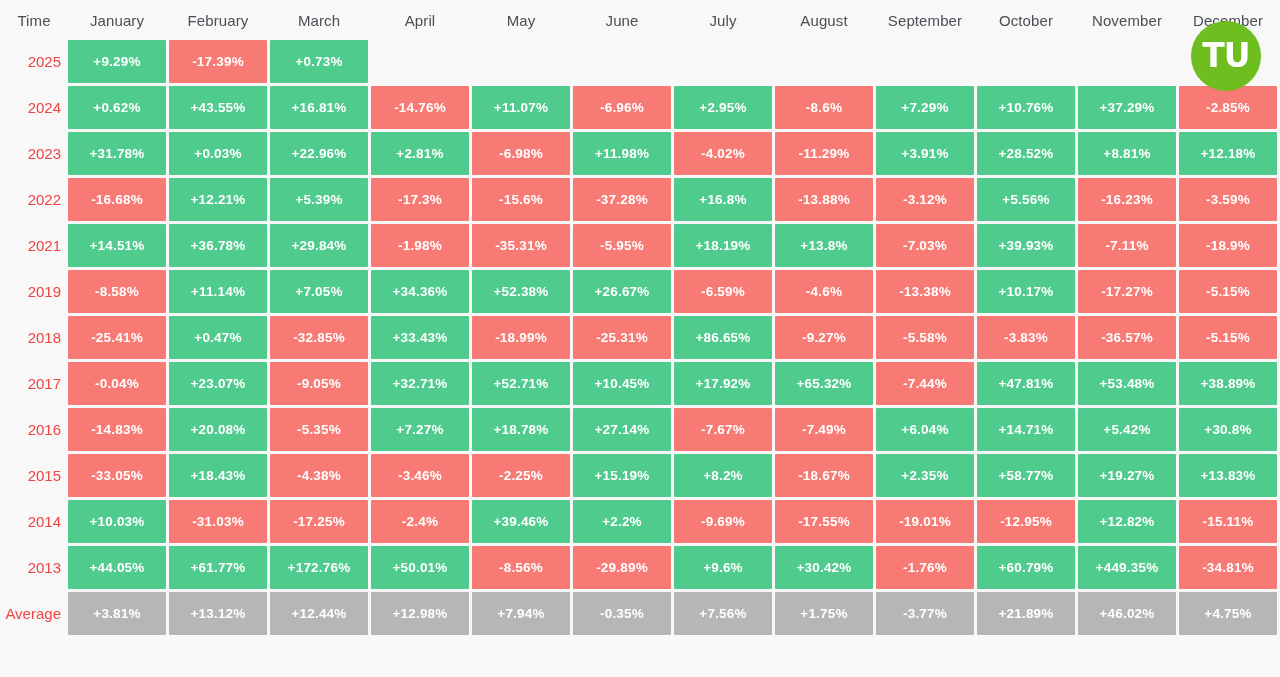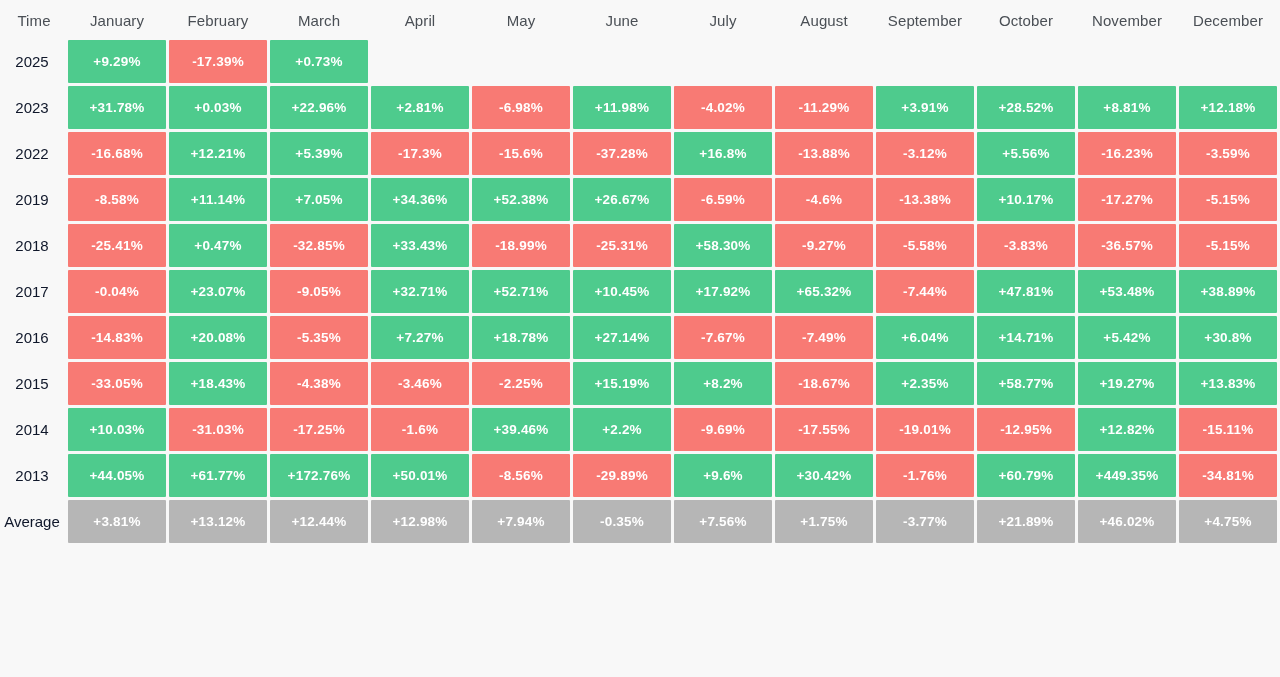--- a/index.html
+++ b/index.html
@@ -33,22 +33,22 @@
     background: transparent;
     padding: 0;
     letter-spacing: 0.1px;
   }
   table.heatmap th.col-head.time-head {
     width: 62px;
   }
   table.heatmap th.row-head {
     font-size: 15px;
     font-weight: 400;
-    color: #0f172a;
-    text-align: center;
+    color: #ef4444;
+    text-align: right;
     vertical-align: middle;
     background: transparent;
     height: 43px;
     padding: 0 4px 0 0;
     width: 62px;
     white-space: nowrap;
   }
   table.heatmap td.cell {
     height: 43px;
     text-align: center;
@@ -122,20 +122,35 @@
           <td class="cell empty"></td>
           <td class="cell empty"></td>
           <td class="cell empty"></td>
           <td class="cell empty"></td>
           <td class="cell empty"></td>
           <td class="cell empty"></td>
           <td class="cell empty"></td>
           <td class="cell empty"></td>
         </tr>
         <tr>
+          <th class="row-head">2024</th>
+          <td class="cell pos">+0.62%</td>
+          <td class="cell pos">+43.55%</td>
+          <td class="cell pos">+16.81%</td>
+          <td class="cell neg">-14.76%</td>
+          <td class="cell pos">+11.07%</td>
+          <td class="cell neg">-6.96%</td>
+          <td class="cell pos">+2.95%</td>
+          <td class="cell neg">-8.6%</td>
+          <td class="cell pos">+7.29%</td>
+          <td class="cell pos">+10.76%</td>
+          <td class="cell pos">+37.29%</td>
+          <td class="cell neg">-2.85%</td>
+        </tr>
+        <tr>
           <th class="row-head">2023</th>
           <td class="cell pos">+31.78%</td>
           <td class="cell pos">+0.03%</td>
           <td class="cell pos">+22.96%</td>
           <td class="cell pos">+2.81%</td>
           <td class="cell neg">-6.98%</td>
           <td class="cell pos">+11.98%</td>
           <td class="cell neg">-4.02%</td>
           <td class="cell neg">-11.29%</td>
           <td class="cell pos">+3.91%</td>
@@ -152,20 +167,35 @@
           <td class="cell neg">-15.6%</td>
           <td class="cell neg">-37.28%</td>
           <td class="cell pos">+16.8%</td>
           <td class="cell neg">-13.88%</td>
           <td class="cell neg">-3.12%</td>
           <td class="cell pos">+5.56%</td>
           <td class="cell neg">-16.23%</td>
           <td class="cell neg">-3.59%</td>
         </tr>
         <tr>
+          <th class="row-head">2021</th>
+          <td class="cell pos">+14.51%</td>
+          <td class="cell pos">+36.78%</td>
+          <td class="cell pos">+29.84%</td>
+          <td class="cell neg">-1.98%</td>
+          <td class="cell neg">-35.31%</td>
+          <td class="cell neg">-5.95%</td>
+          <td class="cell pos">+18.19%</td>
+          <td class="cell pos">+13.8%</td>
+          <td class="cell neg">-7.03%</td>
+          <td class="cell pos">+39.93%</td>
+          <td class="cell neg">-7.11%</td>
+          <td class="cell neg">-18.9%</td>
+        </tr>
+        <tr>
           <th class="row-head">2019</th>
           <td class="cell neg">-8.58%</td>
           <td class="cell pos">+11.14%</td>
           <td class="cell pos">+7.05%</td>
           <td class="cell pos">+34.36%</td>
           <td class="cell pos">+52.38%</td>
           <td class="cell pos">+26.67%</td>
           <td class="cell neg">-6.59%</td>
           <td class="cell neg">-4.6%</td>
           <td class="cell neg">-13.38%</td>
@@ -174,21 +204,21 @@
           <td class="cell neg">-5.15%</td>
         </tr>
         <tr>
           <th class="row-head">2018</th>
           <td class="cell neg">-25.41%</td>
           <td class="cell pos">+0.47%</td>
           <td class="cell neg">-32.85%</td>
           <td class="cell pos">+33.43%</td>
           <td class="cell neg">-18.99%</td>
           <td class="cell neg">-25.31%</td>
-          <td class="cell pos">+58.30%</td>
+          <td class="cell pos">+86.65%</td>
           <td class="cell neg">-9.27%</td>
           <td class="cell neg">-5.58%</td>
           <td class="cell neg">-3.83%</td>
           <td class="cell neg">-36.57%</td>
           <td class="cell neg">-5.15%</td>
         </tr>
         <tr>
           <th class="row-head">2017</th>
           <td class="cell neg">-0.04%</td>
           <td class="cell pos">+23.07%</td>
@@ -231,21 +261,21 @@
           <td class="cell pos">+2.35%</td>
           <td class="cell pos">+58.77%</td>
           <td class="cell pos">+19.27%</td>
           <td class="cell pos">+13.83%</td>
         </tr>
         <tr>
           <th class="row-head">2014</th>
           <td class="cell pos">+10.03%</td>
           <td class="cell neg">-31.03%</td>
           <td class="cell neg">-17.25%</td>
-          <td class="cell neg">-1.6%</td>
+          <td class="cell neg">-2.4%</td>
           <td class="cell pos">+39.46%</td>
           <td class="cell pos">+2.2%</td>
           <td class="cell neg">-9.69%</td>
           <td class="cell neg">-17.55%</td>
           <td class="cell neg">-19.01%</td>
           <td class="cell neg">-12.95%</td>
           <td class="cell pos">+12.82%</td>
           <td class="cell neg">-15.11%</td>
         </tr>
         <tr>
@@ -274,14 +304,17 @@
           <td class="cell stat">+7.56%</td>
           <td class="cell stat">+1.75%</td>
           <td class="cell stat">-3.77%</td>
           <td class="cell stat">+21.89%</td>
           <td class="cell stat">+46.02%</td>
           <td class="cell stat">+4.75%</td>
         </tr>
       </tbody>
   </table>
 
+  <div class="tu-logo">
+    <span class="tu-text">TU</span>
+  </div>
 
 </div>
 
 </body></html>

